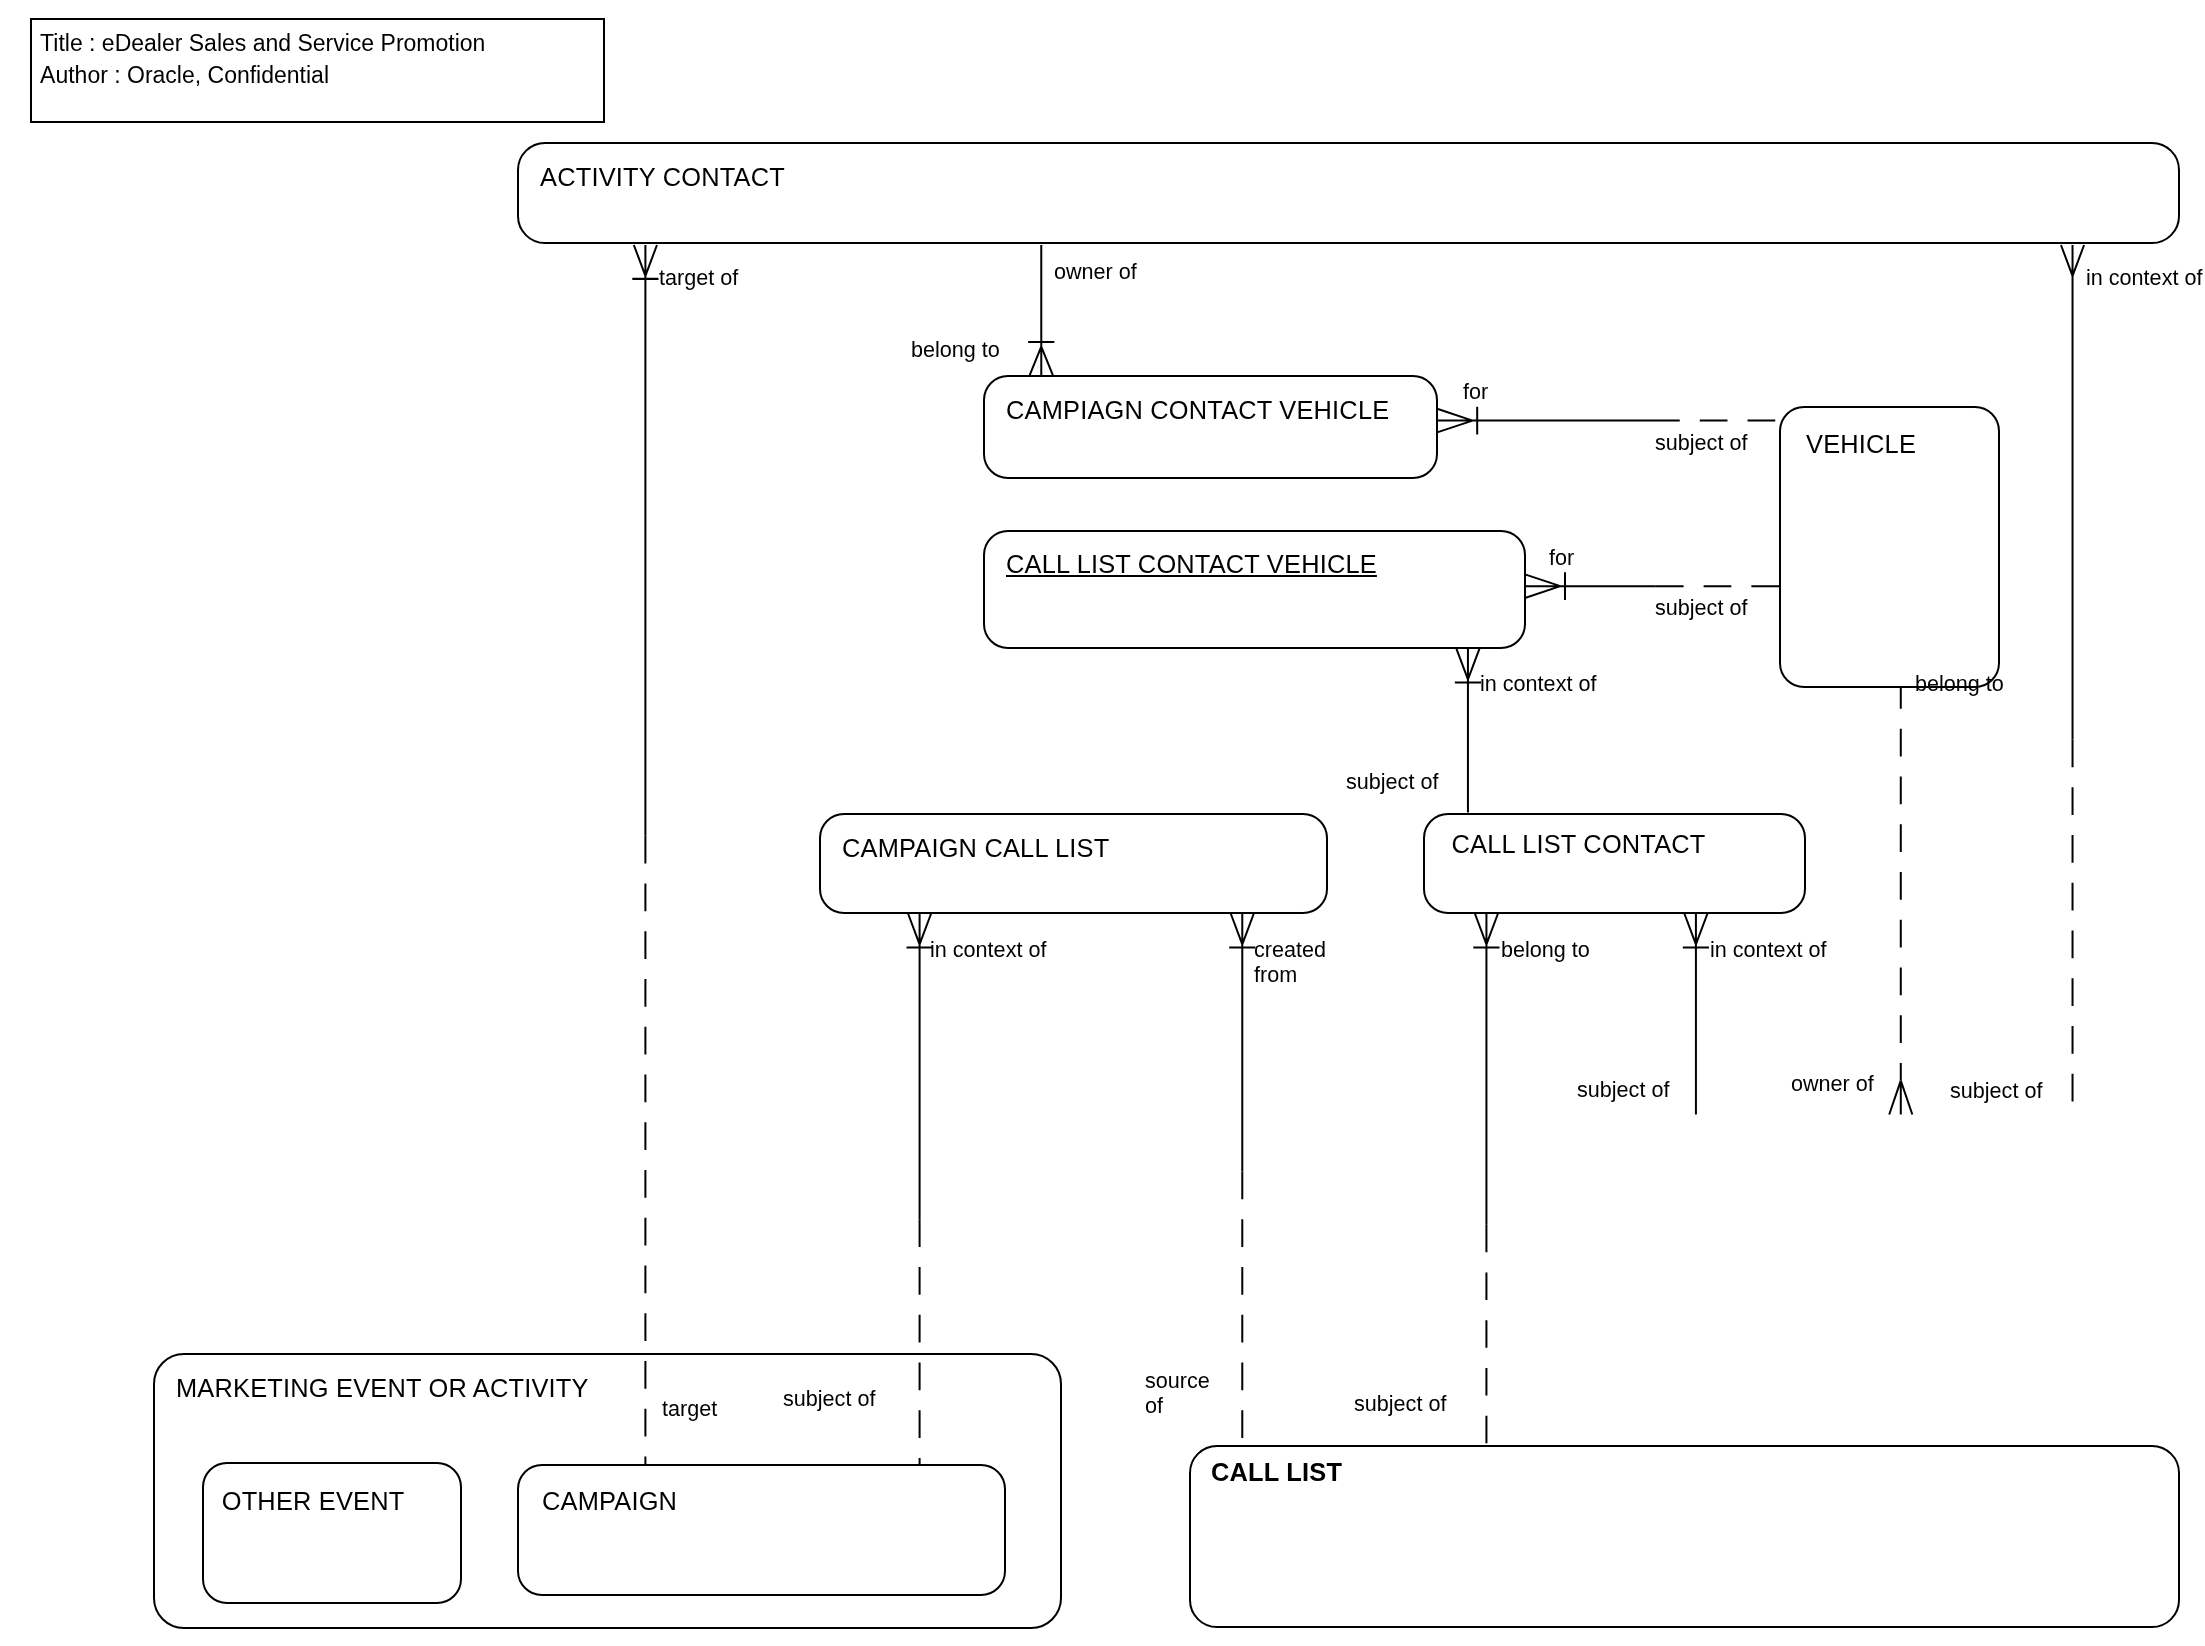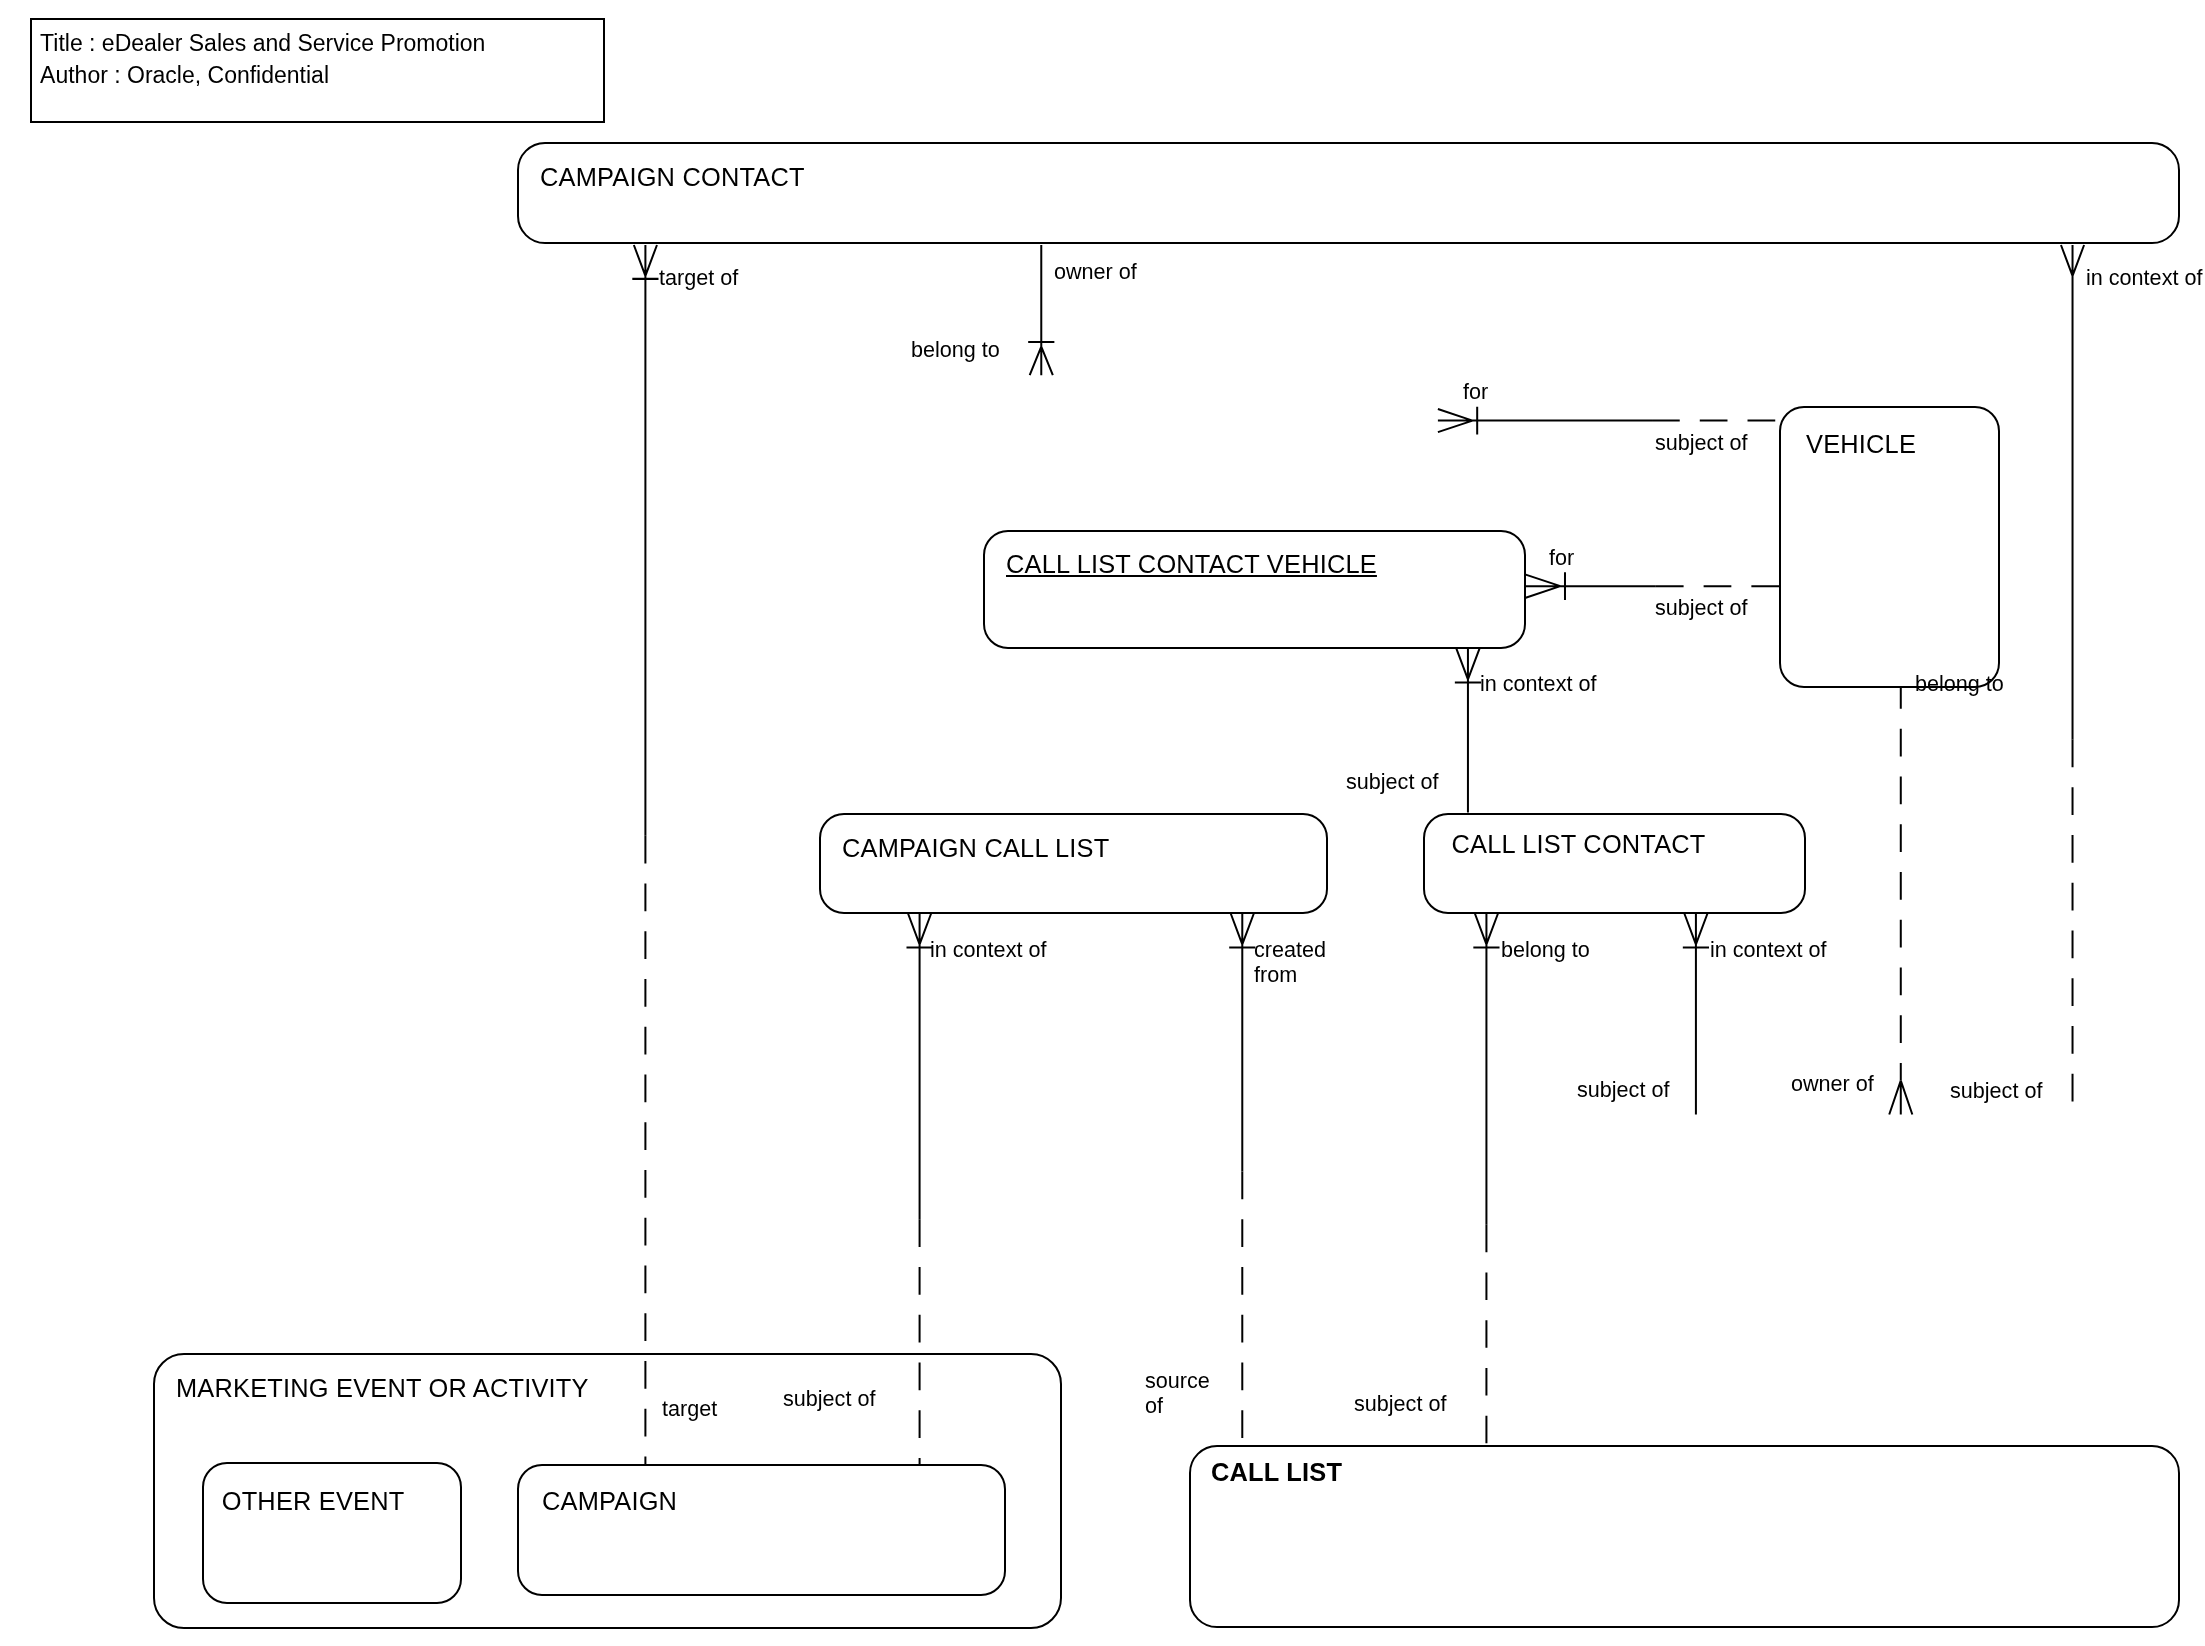--- a/index.html
+++ b/index.html
@@ -89,23 +89,26 @@
       <path d="M2187,1186 L2202,1226 M2217,1186 L2202,1226 M2202,1186 L2202,1226 M2185,1230 L2219,1230 M2202,1226 L2202,1447"></path>
     </g>
   </svg>
 
   <div class="titlebox" style="left:5.4px;top:17.7px;width:575px;height:105px;">
     <div>Title : eDealer Sales and Service Promotion</div>
     <div>Author : Oracle, Confidential</div>
   </div>
 
   <div class="entity" style="left:517px;top:142px;width:1663px;height:102px;border-radius:28px;">
-    <span class="elabel">CAMPAIGN CONTACT</span>
+    <span class="elabel">ACTIVITY CONTACT</span>
   </div>
 
+  <div class="entity" style="left:983px;top:375px;width:455px;height:104px;border-radius:25px;">
+    <span class="elabel">CAMPIAGN CONTACT VEHICLE</span>
+  </div>
 
   <div class="entity" style="left:1779px;top:378px;width:221px;height:282px;border-radius:25px;margin-top:28px;">
     <span class="elabel" style="left:25px;top:21.6px;">VEHICLE</span>
   </div>
 
   <div class="entity" style="left:983px;top:530px;width:543px;height:119px;border-radius:25px;">
     <span class="elabel" style="top:18px;text-decoration:underline;">CALL LIST CONTACT VEHICLE</span>
   </div>
 
   <div class="entity" style="left:819px;top:813px;width:509px;height:101px;border-radius:25px;">

